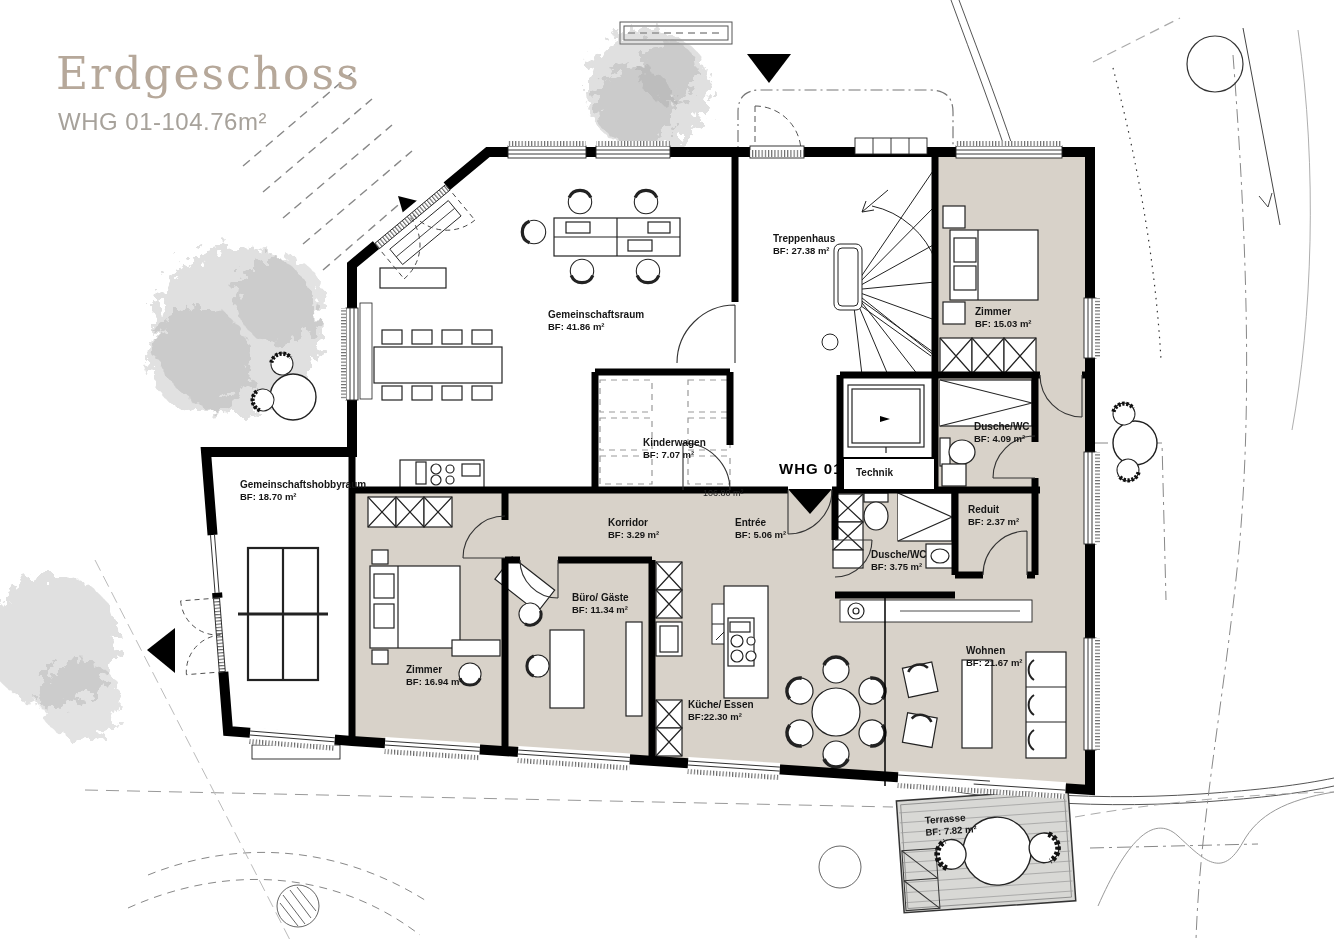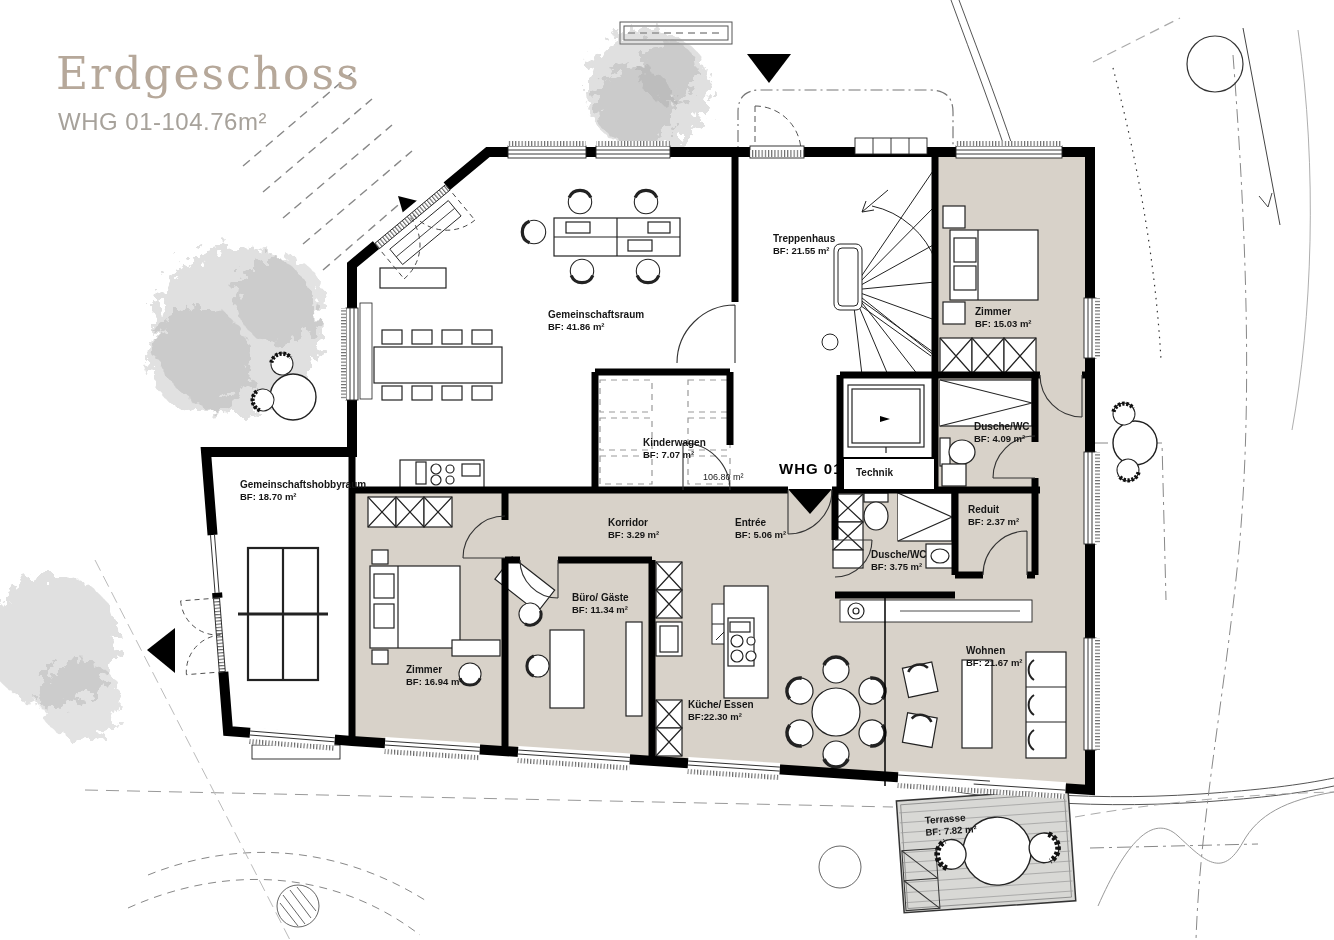--- a/index.html
+++ b/index.html
@@ -6,21 +6,21 @@
   #page{position:relative;width:1334px;height:940px;overflow:hidden;background:#fff;
         font-family:"Liberation Sans",sans-serif;}
   #plan-svg{position:absolute;left:0;top:0;}
   .title{position:absolute;left:56px;top:48px;font-family:"DejaVu Serif",serif;
          font-weight:400;font-size:44px;color:#b6a89a;letter-spacing:2px;}
   .subtitle{position:absolute;left:58px;top:108px;font-size:24px;color:#a7a29b;letter-spacing:.5px;}
   .lbl{position:absolute;font-size:10px;font-weight:bold;line-height:1.3;color:#151515;white-space:nowrap;}
   .lbl .nm,.lbl .ar{display:block;}
   .lbl .ar{font-size:9.5px;}
   .whg{position:absolute;font-size:15px;font-weight:bold;color:#000;letter-spacing:1px;white-space:nowrap;}
-  .note{position:absolute;font-size:9px;color:#222;white-space:nowrap;}
+  .note{position:absolute;font-size:9px;color:#222;white-space:nowrap;margin-top:16px;}
 </style>
 </head>
 <body>
 
 <div id="page">
 
 <svg id="plan-svg" width="1334" height="940" viewBox="0 0 1334 940">
 <defs>
   <pattern id="tick" width="3.2" height="8" patternUnits="userSpaceOnUse">
     <rect width="3.2" height="8" fill="#fff"></rect>
@@ -537,21 +537,21 @@
 
 <div class="title">Erdgeschoss</div>
 <div class="subtitle">WHG 01-104.76m²</div>
 
 <div class="lbl" style="left:548px;top:308px">
   <span class="nm">Gemeinschaftsraum</span>
   <span class="ar">BF: 41.86 m²</span>
 </div>
 <div class="lbl" style="left:773px;top:232px">
   <span class="nm">Treppenhaus</span>
-  <span class="ar">BF: 21.55 m²</span>
+  <span class="ar">BF: 27.38 m²</span>
 </div>
 <div class="lbl" style="left:975px;top:305px">
   <span class="nm">Zimmer</span>
   <span class="ar">BF: 15.03 m²</span>
 </div>
 <div class="lbl" style="left:974px;top:420px">
   <span class="nm">Dusche/WC</span>
   <span class="ar">BF: 4.09 m²</span>
 </div>
 <div class="lbl" style="left:643px;top:436px">

